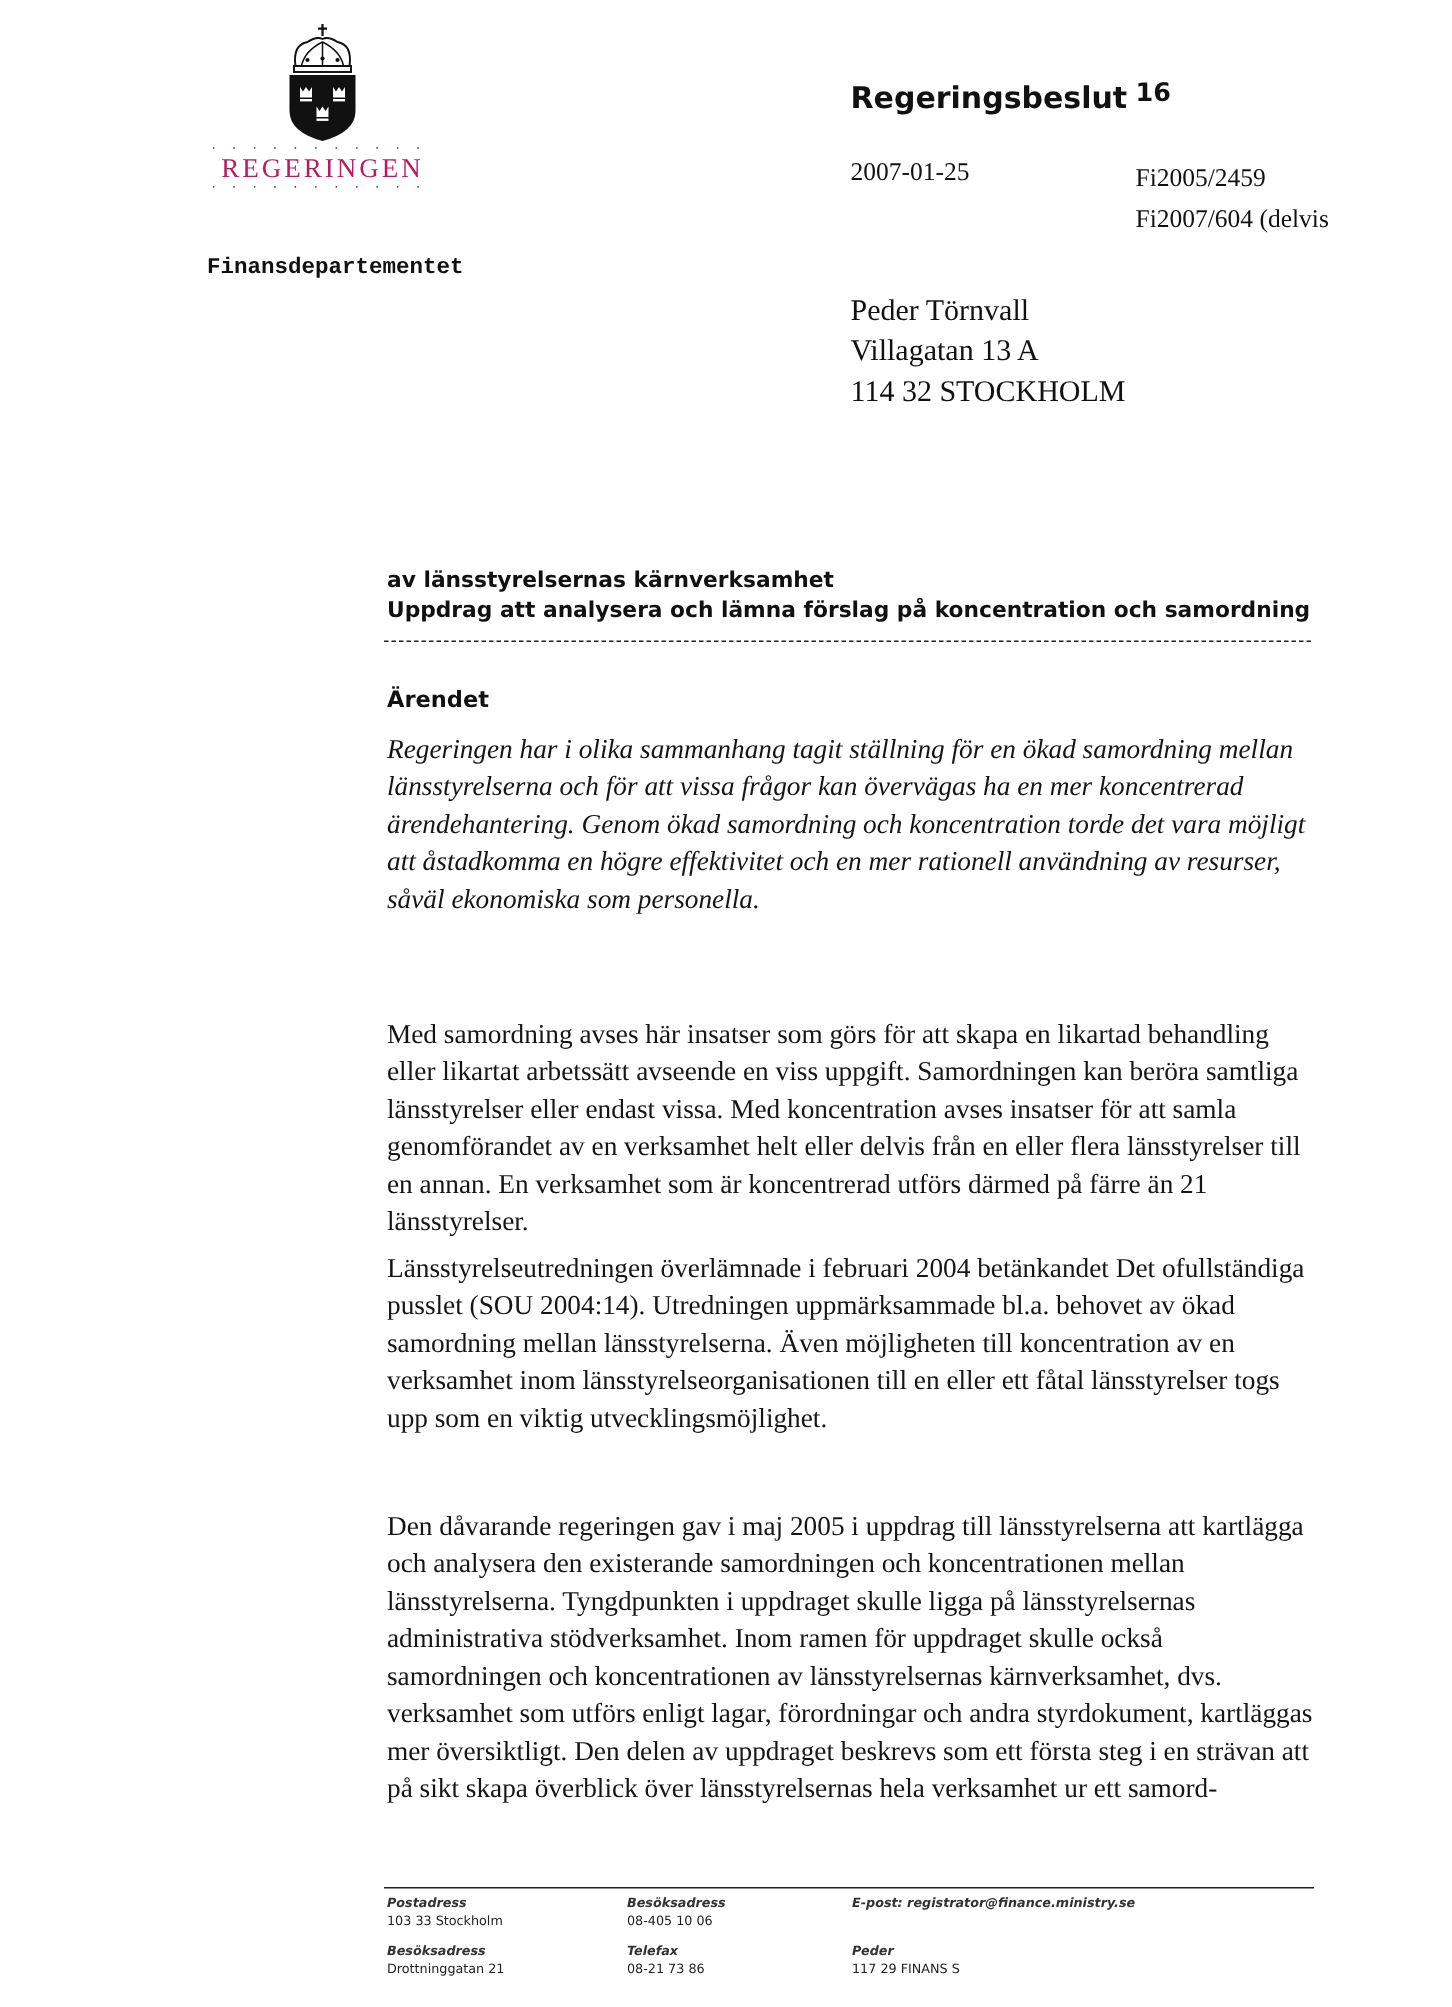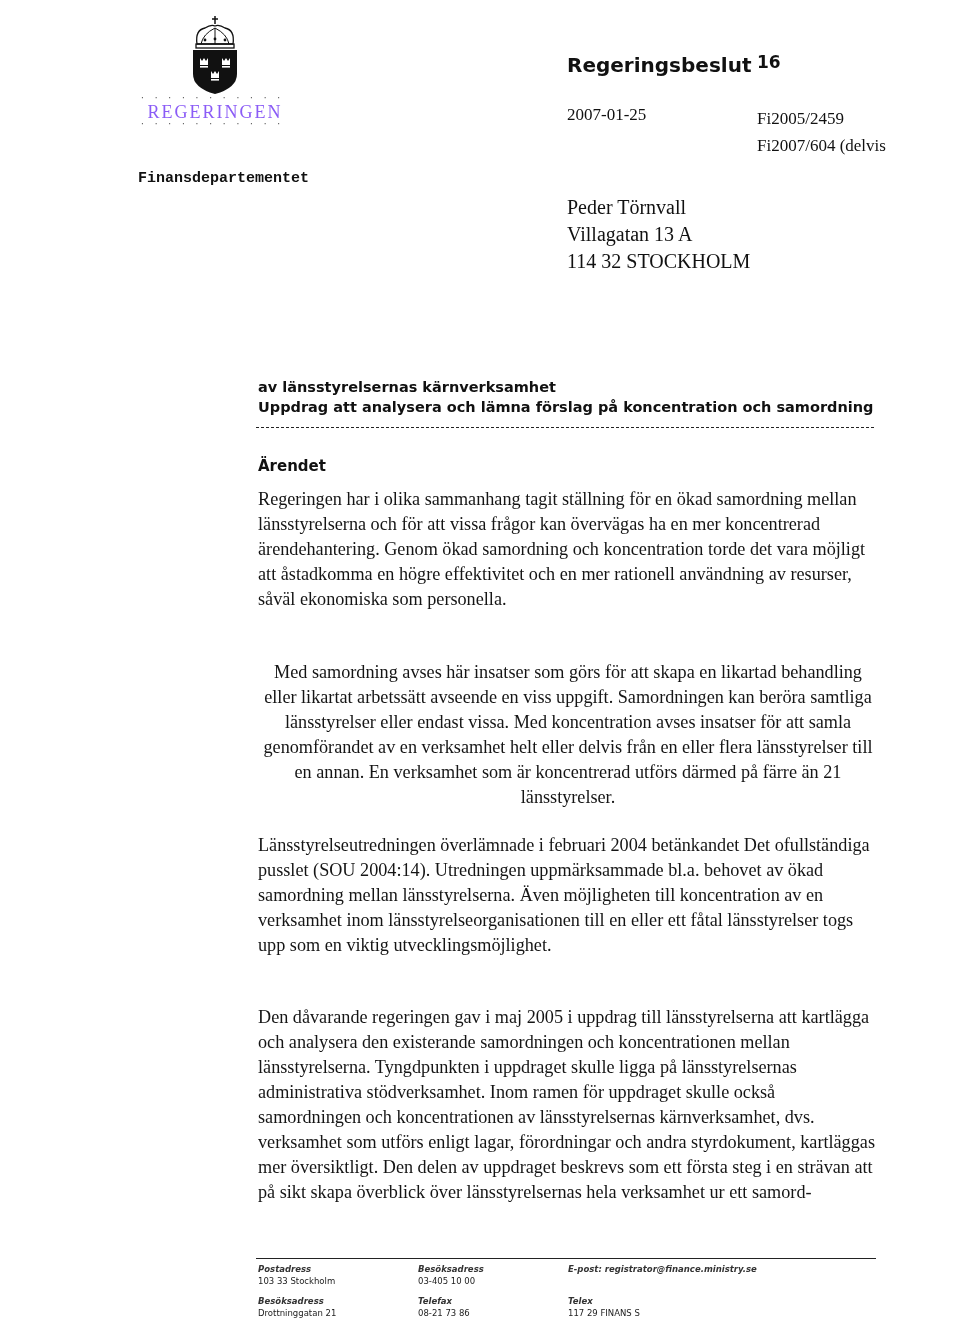--- a/index.html
+++ b/index.html
@@ -3,42 +3,42 @@
   <meta charset="utf-8">
   <style>
     html, body { margin: 0; padding: 0; background: #ffffff; }
     body { width: 968px; height: 1338px; position: relative; overflow: hidden; color: #111; }
     .abs { position: absolute; }
 
     
     .logo { left: 140px; top: 14px; width: 150px; }
     .logo svg { display: block; margin: 0 auto; }
     .logo-dots { font-family: "DejaVu Sans Mono", monospace; font-size: 8px; letter-spacing: 2px; color: #555; text-align: center; line-height: 6px; white-space: nowrap; overflow: hidden; }
-    .logo-word { font-family: "Liberation Serif", serif; font-size: 18px; letter-spacing: 2px; text-align: center; color: #8b5cf6; line-height: 20px; }
+    .logo-word { font-family: "Liberation Serif", serif; font-size: 18px; letter-spacing: 2px; text-align: center; color: #be185d; line-height: 20px; }
     .dept { left: 138px; top: 170px; font-family: Liberation Mono, monospace; font-weight: bold; font-size: 15px; color: #111; }
 
     .sans-bold { font-family: "DejaVu Sans", sans-serif; font-weight: bold; }
     .serif { font-family: "Liberation Serif", "DejaVu Serif", serif; }
 
     .doc-type { left: 567px; top: 53px; font-size: 20px; }
     .doc-num { left: 757px; top: 52px; font-size: 17px; }
     .doc-date { left: 567px; top: 105px; font-size: 17px; }
     .ref { left: 757px; top: 105px; font-size: 17px; line-height: 27px; }
 
     .recipient { left: 567px; top: 194px; font-size: 20px; line-height: 27px; }
 
     .title { left: 258px; top: 377px; width: 620px; font-size: 14.5px; line-height: 20px; }
     .title-rule { left: 256px; top: 427px; width: 618px; height: 0; border-top: 1.5px dashed #222; }
 
     .section { left: 258px; top: 457px; font-size: 15px; }
 
     .body { left: 258px; width: 620px; font-size: 18.2px; line-height: 25px; color: #151515; }
     .body p { margin: 0; }
-    .p1 { top: 487px; }
-    .p2 { top: 660px; text-align: center; }
+    .p1 { top: 487px; font-style: italic; }
+    .p2 { top: 677px; }
     .p3 { top: 833px; }
     .p4 { top: 1005px; }
 
     .footer-rule { left: 256px; top: 1258px; width: 620px; height: 0; border-top: 1px solid #222; }
     .footer { font-family: "DejaVu Sans", sans-serif; font-size: 8.5px; color: #222; }
     .f-label { font-style: italic; color: #333; font-weight: bold; }
     .fc1 { left: 258px; }
     .fc2 { left: 418px; }
     .fc3 { left: 568px; }
     .fr1 { top: 1264px; }
@@ -116,19 +116,19 @@
     <p>Den dåvarande regeringen gav i maj 2005 i uppdrag till länsstyrelserna att kartlägga och analysera den existerande samordningen och koncentrationen mellan länsstyrelserna. Tyngdpunkten i uppdraget skulle ligga på länsstyrelsernas administrativa stödverksamhet. Inom ramen för uppdraget skulle också samordningen och koncentrationen av länsstyrelsernas kärnverksamhet, dvs. verksamhet som utförs enligt lagar, förordningar och andra styrdokument, kartläggas mer översiktligt. Den delen av uppdraget beskrevs som ett första steg i en strävan att på sikt skapa överblick över länsstyrelsernas hela verksamhet ur ett samord-</p>
   </div>
 
 <div class="abs footer-rule"></div>
 <div class="abs footer f-label fc1 fr1">Postadress</div>
 <div class="abs footer fc1 fr2">103 33 Stockholm</div>
 <div class="abs footer f-label fc1 fr3">Besöksadress</div>
 <div class="abs footer fc1 fr4">Drottninggatan 21</div>
 
 <div class="abs footer f-label fc2 fr1">Besöksadress</div>
-<div class="abs footer fc2 fr2">03-405 10 00</div>
+<div class="abs footer fc2 fr2">08-405 10 06</div>
 <div class="abs footer f-label fc2 fr3">Telefax</div>
 <div class="abs footer fc2 fr4">08-21 73 86</div>
 
 <div class="abs footer f-label fc3 fr1">E-post: registrator@finance.ministry.se</div>
-<div class="abs footer f-label fc3 fr3">Telex</div>
+<div class="abs footer f-label fc3 fr3">Peder</div>
 <div class="abs footer fc3 fr4">117 29 FINANS S</div>
 
 </body></html>

